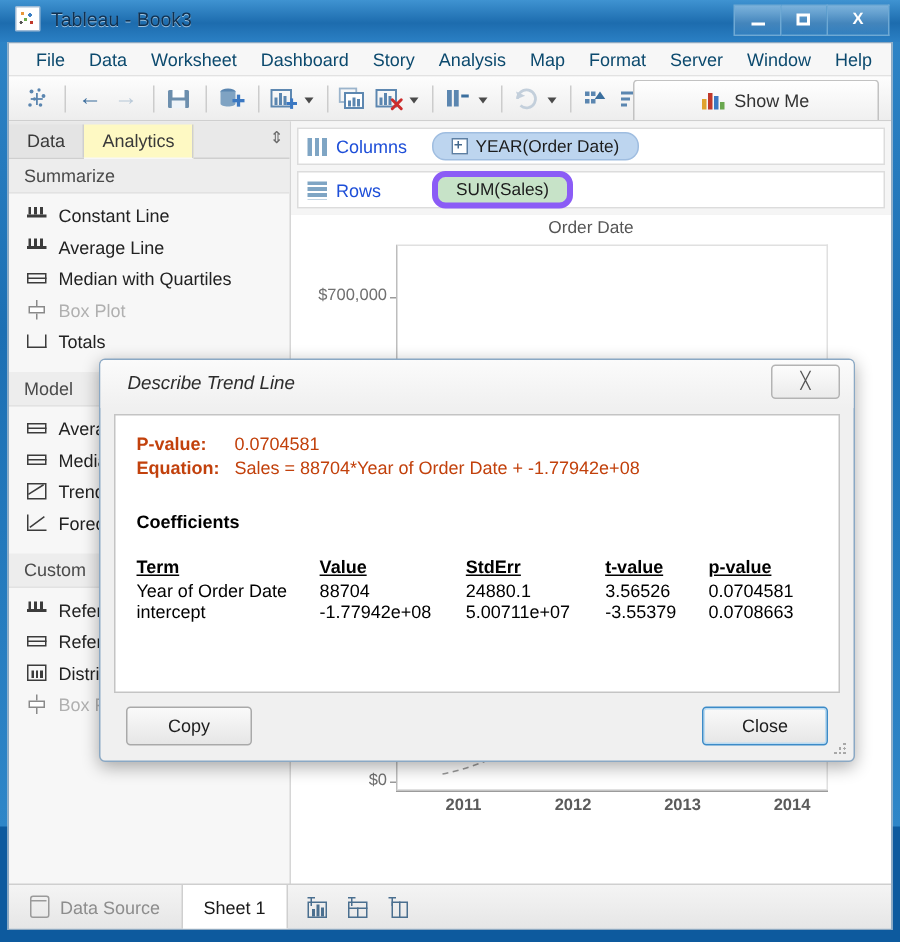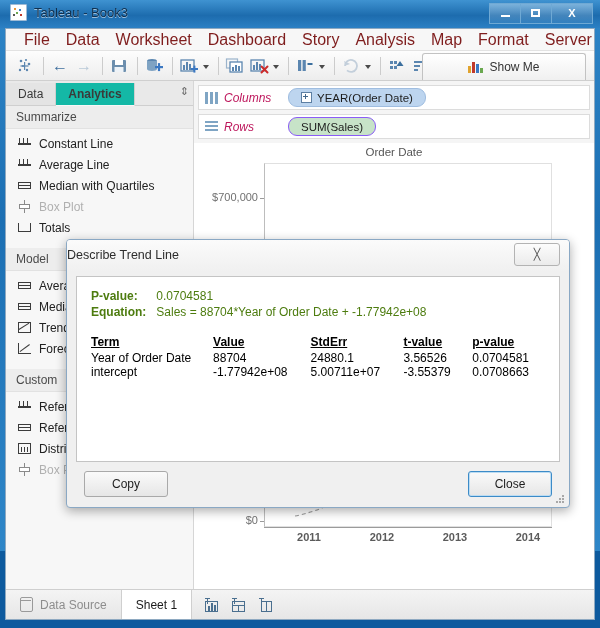--- a/index.html
+++ b/index.html
@@ -58,21 +58,21 @@
     position:absolute;left:5px;top:28px;width:590px;height:592px;
     background:#f2f2f2;border:1px solid #8ea9c1;box-sizing:border-box;
   }
   
   .menubar{
     position:absolute;left:0;top:0;width:588px;height:22px;
     background:#f7f7f7;border-bottom:1px solid #e2e2e2;
     display:flex;align-items:center;padding-left:10px;box-sizing:border-box;
   }
   .menu-item{
-    color:#7f1d1d;font-size:16px;padding:2px 8px;white-space:nowrap;
+    color:#0c4a6e;font-size:12px;padding:2px 8px;white-space:nowrap;
   }
   
   .toolbar{
     position:absolute;left:0;top:22px;width:588px;height:30px;
     background:linear-gradient(180deg,#fdfdfd,#ededed);
     border-bottom:1px solid #cfcfcf;
     display:flex;align-items:center;padding-left:8px;box-sizing:border-box;
   }
   .tb-btn{width:22px;height:22px;position:relative;margin-right:2px;}
   .tb-sep{width:1px;height:18px;background:#cccccc;margin:0 5px;}
@@ -100,21 +100,21 @@
     background:#f7f7f7;border-right:1px solid #d6d6d6;box-sizing:border-box;
   }
   .pane-tabs{
     height:24px;display:flex;align-items:flex-end;background:#e9e9e9;
     border-bottom:1px solid #cfcfcf;position:relative;
   }
   .pane-tab{
     padding:4px 12px 4px 12px;font-size:12px;color:#3a3a3a;
     border-right:1px solid #cfcfcf;background:#e4e4e4;
   }
-  .pane-tab.active{background:#14b8a6;font-weight:bold;border-bottom:1px solid #f7f7f7;margin-bottom:-1px;}
+  .pane-tab.active{background:#fef9c3;font-weight:normal;border-bottom:1px solid #f7f7f7;margin-bottom:-1px;}
   .pane-grip{position:absolute;right:4px;top:4px;color:#6a6a6a;font-size:11px;}
   .grp-head{
     padding:4px 0 4px 10px;font-size:12px;color:#4a4a4a;background:#ededed;
     border-bottom:1px solid #e2e2e2;
   }
   .an-item{
     display:flex;align-items:center;gap:7px;padding:2px 0 2px 12px;
     font-size:12px;color:#222;height:17px;
   }
   .an-item.disabled{color:#b0b0b0;}
@@ -146,27 +146,27 @@
   .shelf{
     height:25px;background:#ffffff;border:1px solid #dcdcdc;margin-bottom:4px;
     display:flex;align-items:center;padding-left:6px;box-sizing:border-box;
   }
   .shelf:last-child{margin-bottom:0;}
   .shelf-ico{width:13px;height:12px;margin-right:6px;flex:none;position:relative;}
   .ico-cols::before{content:"";position:absolute;inset:0;
     background:repeating-linear-gradient(90deg,#7fa5c4 0 3px,transparent 3px 5px);}
   .ico-rows::before{content:"";position:absolute;inset:0;
     background:repeating-linear-gradient(180deg,#7fa5c4 0 2.5px,transparent 2.5px 4px);}
-  .shelf-label{font-size:12px;color:#be185d;width:64px;flex:none;font-style:italic;}
+  .shelf-label{font-size:12px;color:#1d4ed8;width:64px;flex:none;}
   .pill{
     height:17px;border-radius:9px;font-size:11.5px;color:#1c1c1c;
     display:inline-flex;align-items:center;padding:0 12px;white-space:nowrap;
   }
   .pill.blue{background:#bdd5ef;border:1px solid #9fbde0;}
-  .pill.green{background:#c7e3c8;border:1px solid #8b5cf6;}
+  .pill.green{background:#c7e3c8;border:4px solid #8b5cf6;}
   .pill-plus{
     width:9px;height:9px;border:1px solid #5d7fa3;margin-right:5px;
     position:relative;background:#fff;flex:none;
   }
   .pill-plus::before{content:"";position:absolute;left:3px;top:1px;width:1px;height:5px;background:#44688c;}
   .pill-plus::after{content:"";position:absolute;left:1px;top:3px;width:5px;height:1px;background:#44688c;}
   
   .chart{position:absolute;left:0;top:62px;width:400px;height:466px;background:#fff;}
   .chart-title{
     position:absolute;left:0;top:3px;width:400px;text-align:center;
@@ -215,33 +215,33 @@
     position:absolute;left:66px;top:239px;width:504px;height:269px;
     background:#f0f0f0;border:1px solid #8aa8c4;border-radius:4px;
     box-shadow:0 3px 11px rgba(0,0,0,.33);
     box-sizing:border-box;
   }
   .dlg-title{
     position:absolute;left:0;top:0;width:502px;height:32px;
     background:linear-gradient(180deg,#fbfbfb,#f0f0f0);
     border-radius:3px 3px 0 0;box-sizing:border-box;
   }
-  .dlg-title-text{position:absolute;left:0;top:8px;font-size:12.5px;color:#2c2c2c;}
+  .dlg-title-text{position:absolute;left:18px;top:8px;font-size:12.5px;color:#2c2c2c;font-style:italic;}
   .dlg-close{
     position:absolute;right:9px;top:3px;width:44px;height:21px;
     background:linear-gradient(180deg,#fcfcfc,#ebebeb);
     border:1px solid #b3b3b3;border-radius:3px;
     font-size:11px;color:#555;text-align:center;line-height:21px;
   }
   .dlg-body{
     position:absolute;left:9px;top:36px;width:484px;height:186px;
     background:#ffffff;border:1px solid #c4c4c4;box-sizing:border-box;
     padding:12px 14px;
   }
-  .kv{font-size:12px;color:#4d7c0f;margin-bottom:2px;white-space:nowrap;}
+  .kv{font-size:12px;color:#c2410c;margin-bottom:2px;white-space:nowrap;}
   .kv b{font-weight:bold;}
   .kv .kvk{display:inline-block;width:62px;}
   .coef-head{font-size:12px;font-weight:bold;margin-top:22px;}
   table.coef{border-collapse:collapse;font-size:12px;margin-top:16px;}
   table.coef th{
     text-align:left;font-weight:bold;text-decoration:underline;padding:0 16px 2px 0;
   }
   table.coef td{padding:0 16px 0 0;white-space:nowrap;font-weight:normal;}
   .dlg-footer{position:absolute;left:0;bottom:0;width:502px;height:46px;}
   .dlg-btn{
@@ -595,20 +595,21 @@
     <div class="dlg-body">
       <div class="kv">
         <b class="kvk">P-value:</b>
         <span>0.0704581</span>
       </div>
       <div class="kv">
         <b class="kvk">Equation:</b>
         <span>Sales = 88704*Year of Order Date + -1.77942e+08</span>
       </div>
 
+      <div class="coef-head">Coefficients</div>
       <table class="coef">
         <thead>
           <tr>
             <th style="width:118px">Term</th>
             <th style="width:96px">Value</th>
             <th style="width:92px">StdErr</th>
             <th style="width:64px">t-value</th>
             <th>p-value</th>
           </tr>
         </thead>

